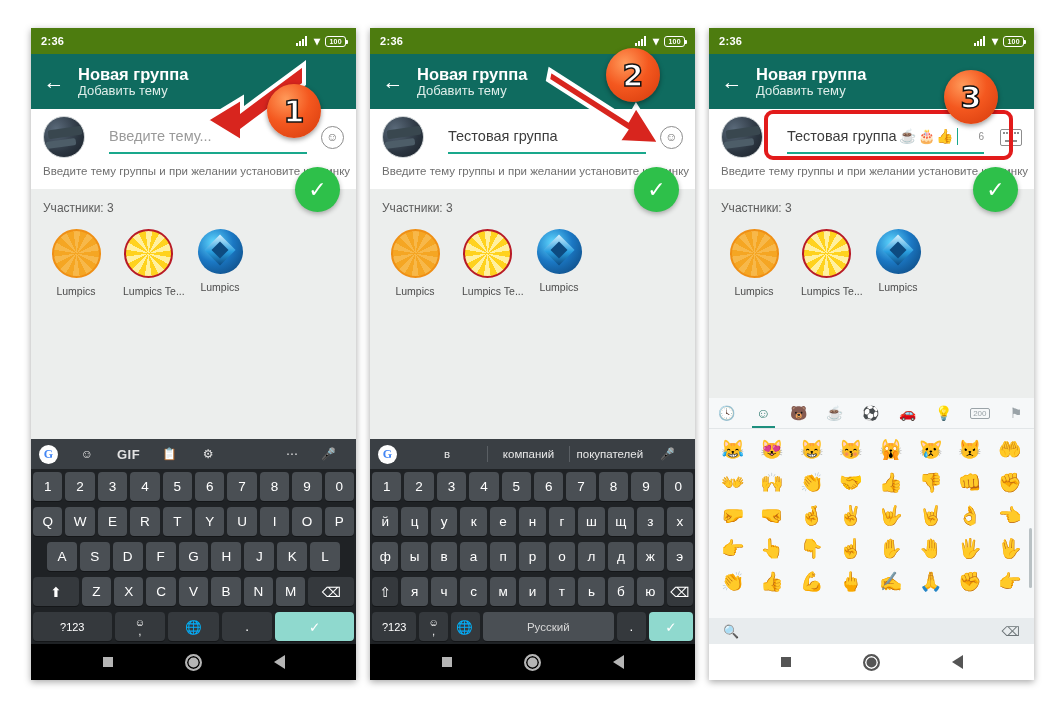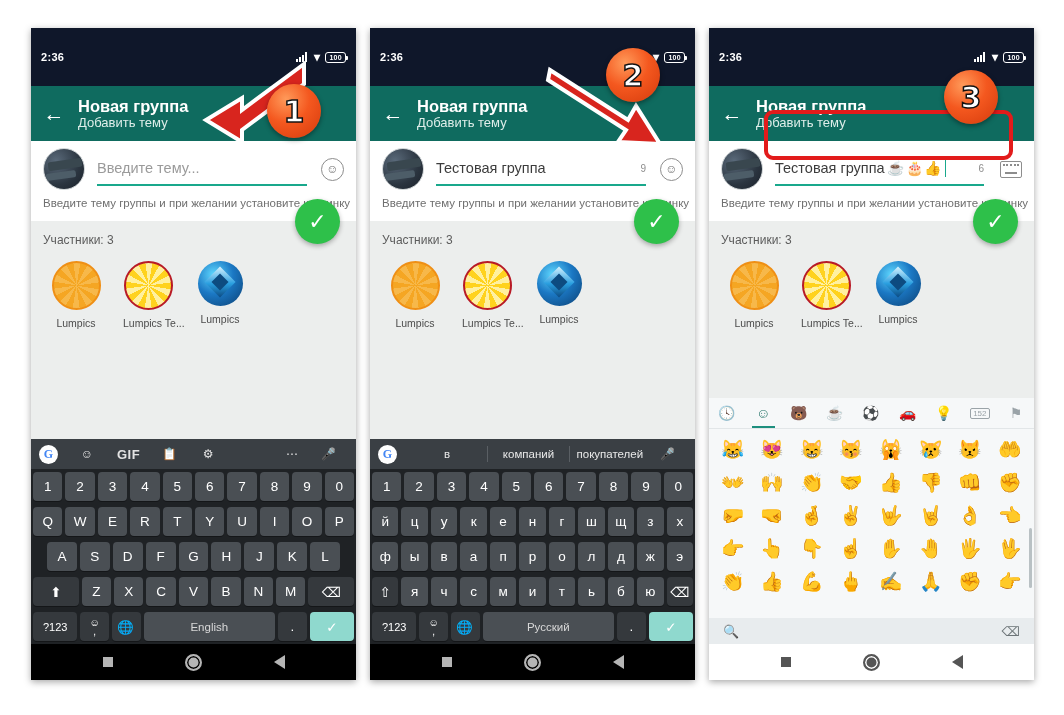--- a/index.html
+++ b/index.html
@@ -20,23 +20,23 @@
     background:#000;
     overflow:hidden;
     box-shadow:0 2px 7px rgba(0,0,0,.35);
   }
   #phone1{left:31px;}
   #phone2{left:370px;}
   #phone3{left:709px;}
 
   
   .statusbar{
-    height:26px;background:#0f172a;
+    height:26px;background:#4d7c0f;
     display:flex;align-items:center;
-    padding:16px 10px;
+    padding:0 10px;
     color:#fff;font-size:11px;font-weight:bold;
     letter-spacing:.3px;
     gap:12px;
   }
   .sb-spacer{flex:1;}
   .sb-icons{display:flex;align-items:center;gap:5px;}
   .ico-signal{display:inline-block;width:13px;height:10px;position:relative;}
   .ico-signal i{position:absolute;bottom:0;width:2px;background:#fff;display:block;}
   .ico-signal i:nth-child(1){left:0;height:3px;}
   .ico-signal i:nth-child(2){left:3px;height:5px;}
@@ -83,21 +83,21 @@
   }
   .avatar:before{
     content:"";position:absolute;left:4px;top:11px;width:34px;height:9px;
     background:#39474f;transform:rotate(-8deg);border-radius:2px;
   }
   .avatar:after{
     content:"";position:absolute;left:2px;top:23px;width:30px;height:7px;
     background:#4d5d68;transform:rotate(-8deg);border-radius:2px;
   }
   .subject-field{
-    flex:1;margin:0 8px 0 12px;position:relative;
+    flex:1;margin:0 8px 0 24px;position:relative;
     border-bottom:2px solid #19a88c;
     height:32px;display:flex;align-items:center;
   }
   .subject-text{
     font-size:14.5px;color:#3c3c3c;white-space:nowrap;overflow:hidden;
   }
   .subject-text.placeholder{color:#9a9a9a;}
   .emoji-inline{font-size:14px;margin-left:3px;letter-spacing:1px;}
   .caret{
     display:inline-block;width:1.6px;height:17px;background:#19a88c;
@@ -403,21 +403,20 @@
           <div class="key">M</div>
           <div class="key wide dark">⌫</div>
         </div>
         <div class="krow">
           <div class="key wide dark sym">?123</div>
           <div class="key dark key-emoji">
             <span>☺</span>
             <span>,</span>
           </div>
           <div class="key dark">🌐</div>
-          <div class="key space">English</div>
           <div class="key dark">.</div>
           <div class="key enter">✓</div>
         </div>
       </div>
 
       <div class="navbar">
         <div class="nav-square"></div>
         <div class="nav-circle"></div>
         <div class="nav-tri"></div>
       </div>
@@ -619,21 +618,21 @@
       <div class="emoji-panel" style="height:246px;position:relative;">
         <div class="emoji-tabs">
           <div class="etab">🕓</div>
           <div class="etab active">☺</div>
           <div class="etab">🐻</div>
           <div class="etab">☕</div>
           <div class="etab">⚽</div>
           <div class="etab">🚗</div>
           <div class="etab">💡</div>
           <div class="etab">
-              <span class="num">152</span>
+              <span class="num">200</span>
             </div>
           <div class="etab">⚑</div>
         </div>
         <div class="emoji-grid">
           <div class="emoji-cell">😹</div>
           <div class="emoji-cell">😻</div>
           <div class="emoji-cell">😸</div>
           <div class="emoji-cell">😽</div>
           <div class="emoji-cell">🙀</div>
           <div class="emoji-cell">😿</div>

